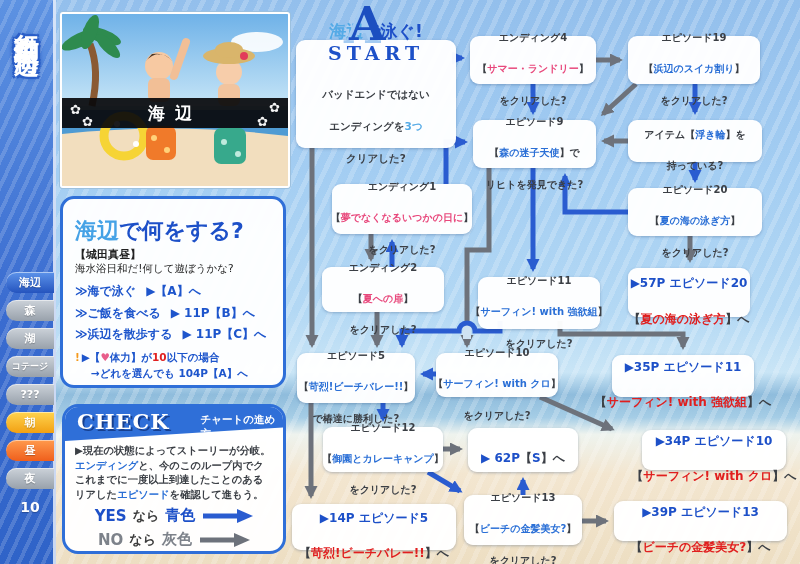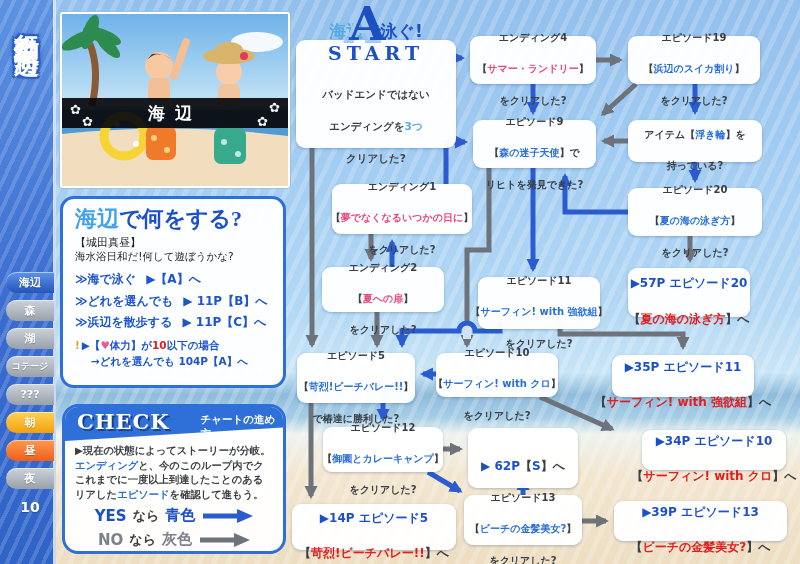--- a/index.html
+++ b/index.html
@@ -37,23 +37,23 @@
   .banner svg{display:block;}
   .banner-label{position:absolute;left:0;right:0;top:84px;height:30px;background:rgba(8,8,10,.92);
        display:flex;align-items:center;justify-content:center;color:#fff;
        font-size:17px;font-weight:bold;letter-spacing:10px;z-index:2;}
   .fl{position:absolute;color:#fff;font-size:13px;z-index:3;opacity:.95;}
 
   
   .panel{position:absolute;background:rgba(255,255,255,.96);border:3px solid #2f6fd8;border-radius:14px;
        z-index:2;box-sizing:border-box;}
   .action{left:60px;top:196px;width:226px;height:192px;padding:8px 12px 6px;}
-  .action h2{margin:0 0 4px;font-size:22px;line-height:1.1;font-family:Liberation Serif, serif;}
+  .action h2{margin:12px 0 4px;font-size:22px;line-height:1.1;}
   .t-lb{color:#45a2e6;} .t-db{color:#1d50c8;}
-  .speaker{font-size:11px;font-weight:normal;color:#222;}
+  .speaker{font-size:11px;font-weight:bold;color:#222;}
   .quote{font-size:10.5px;color:#222;margin-bottom:5px;}
   .choice{display:flex;gap:10px;font-size:12px;font-weight:bold;color:#1d55cc;line-height:1.8;}
   .note{font-size:10.5px;font-weight:bold;color:#1d55cc;margin-top:4px;line-height:1.5;}
   .note .mark{color:#f59a1e;margin-right:2px;}
   .note .num{color:#e02020;} .note .heart{color:#e85d8a;}
   .note .l2{margin-left:16px;}
 
   
   .check{left:62px;top:404px;width:224px;height:150px;border-radius:16px;overflow:hidden;}
   .check-head{position:relative;height:34px;background:#2f6fd8;
@@ -156,21 +156,21 @@
 <div class="panel action">
   <h2><span class="t-lb">海辺</span><span class="t-db">で何をする?</span></h2>
   <div class="speaker">【城田真昼】</div>
   <div class="quote">海水浴日和だ!何して遊ぼうかな?</div>
   <div id="choice-list">
       <div class="choice">
         <span>≫海で泳ぐ</span>
         <span>▶【A】へ</span>
       </div>
       <div class="choice">
-        <span>≫どれを選んでも</span>
+        <span>≫ご飯を食べる</span>
         <span>▶ 11P【B】へ</span>
       </div>
       <div class="choice">
         <span>≫浜辺を散歩する</span>
         <span>▶ 11P【C】へ</span>
       </div>
     </div>
   <div class="note">
     <div><span class="mark">!</span><span id="note-l1"><span>▶【</span><span class="heart">♥</span><span>体力</span><span>】が</span><span class="num">10</span><span>以下の場合</span></span></div>
     <div class="l2">→どれを選んでも 104P【A】へ</div>
@@ -311,21 +311,21 @@
     </div>
     <div class="node t" style="left: 612px; top: 355px; width: 142px; height: 42px;">
       <div class="ln"><span class="c-tb">▶35P エピソード11</span></div>
       <div class="ln"><span class="c-d">【</span><span class="c-r">サーフィン! with 強欲組</span><span class="c-d">】へ</span></div>
     </div>
     <div class="node q" style="left: 323px; top: 427px; width: 120px; height: 45px;">
       <div class="ln"><span class="c-d">エピソード12</span></div>
       <div class="ln"><span class="c-d">【</span><span class="c-b">御園とカレーキャンプ</span><span class="c-d">】</span></div>
       <div class="ln"><span class="c-d">をクリアした?</span></div>
     </div>
-    <div class="node t" style="left: 468px; top: 428px; width: 110px; height: 60px;">
+    <div class="node t" style="left: 468px; top: 428px; width: 110px; height: 44px;">
       <div class="ln"><span class="c-tb">▶ 62P</span><span class="c-d">【</span><span class="c-tb">S</span><span class="c-d">】へ</span></div>
     </div>
     <div class="node t" style="left: 642px; top: 430px; width: 144px; height: 40px;">
       <div class="ln"><span class="c-tb">▶34P エピソード10</span></div>
       <div class="ln"><span class="c-d">【</span><span class="c-r">サーフィン! with クロ</span><span class="c-d">】へ</span></div>
     </div>
     <div class="node t" style="left: 292px; top: 504px; width: 164px; height: 46px;">
       <div class="ln"><span class="c-tb">▶14P エピソード5</span></div>
       <div class="ln"><span class="c-d">【</span><span class="c-r">苛烈!ビーチバレー!!</span><span class="c-d">】へ</span></div>
     </div>

